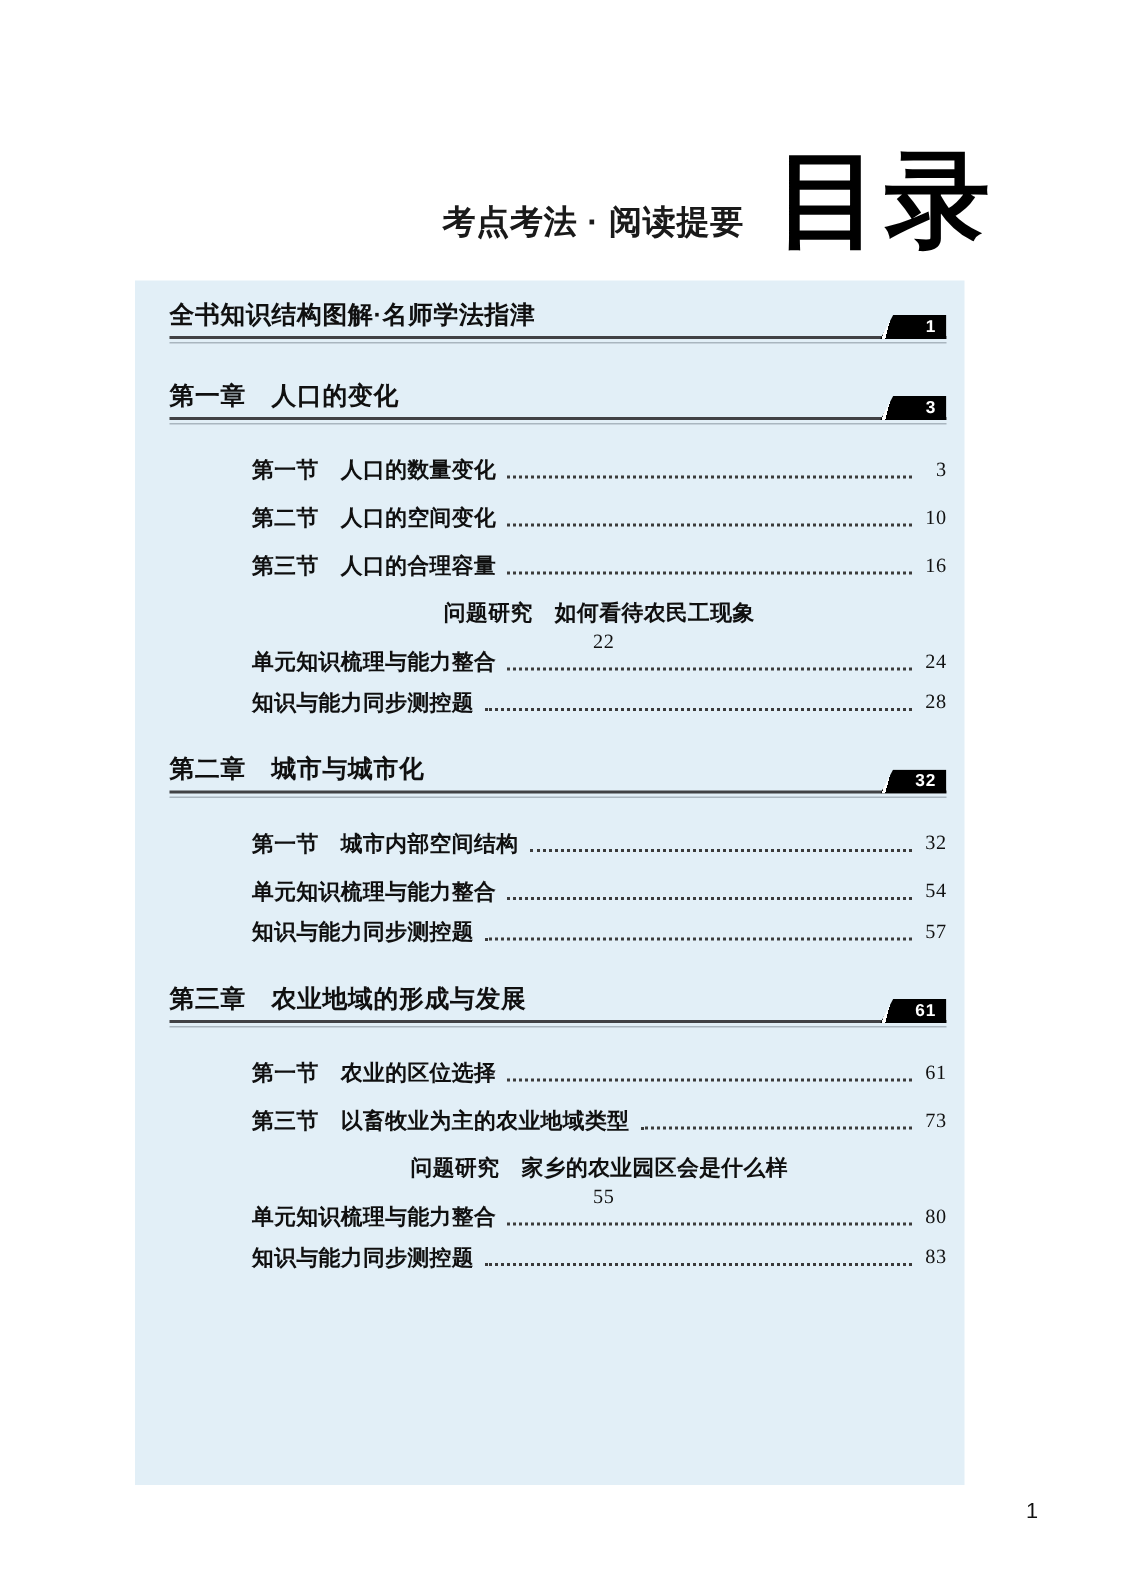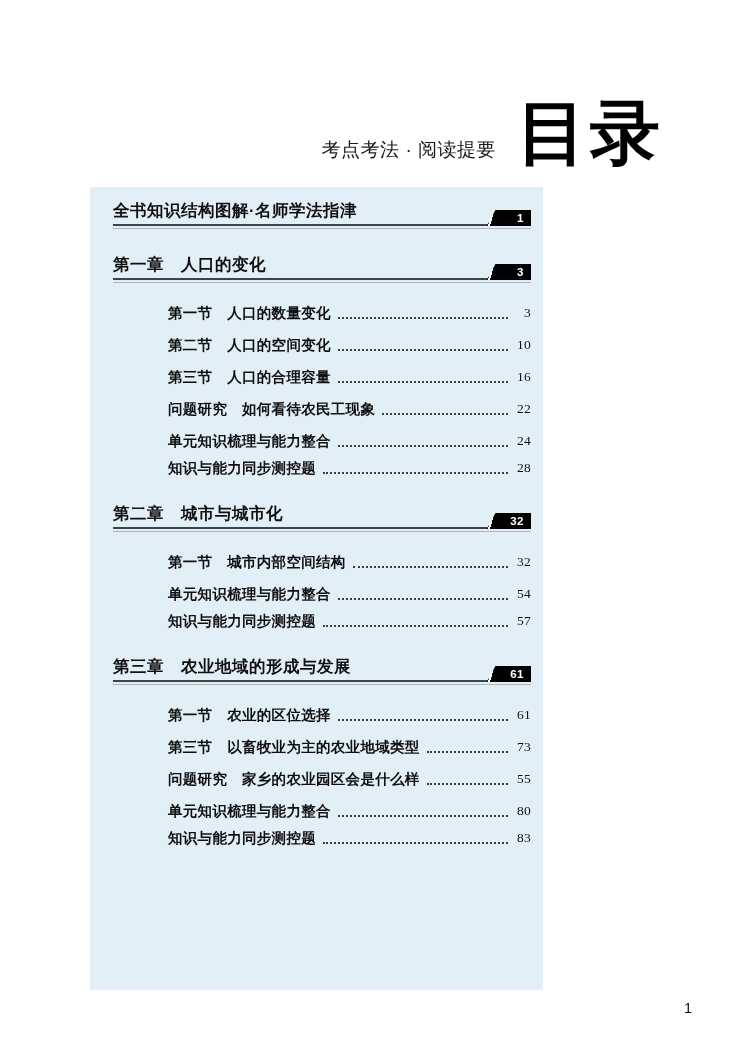--- a/index.html
+++ b/index.html
@@ -7,26 +7,26 @@
     position:relative; width:750px; height:1058px; background:#ffffff;
     font-family:"Liberation Sans","DejaVu Sans",sans-serif; color:#141414;
     overflow:hidden; margin:0 auto;
   }
 
   
   .masthead {
     position:absolute; top:94px; right:87px; left:0; height:74px;
     display:flex; justify-content:flex-end; align-items:flex-end; gap:21px;
   }
-  .subtitle { font-size:19px; font-weight:normal; color:#1a1a1a; padding-bottom:5px; letter-spacing:0.5px; }
+  .subtitle { font-size:22px; font-weight:bold; color:#1a1a1a; padding-bottom:5px; letter-spacing:0.5px; }
   .title { margin:0; font-size:70px; line-height:70px; font-weight:900; color:#000000; letter-spacing:3px; }
 
   
   .toc-box {
-    position:absolute; left:90px; top:187px; width:453px; height:803px;
+    position:absolute; left:90px; top:187px; width:553px; height:803px;
     background:#e2eff7; box-sizing:border-box; padding:14px 12px 0 23px;
   }
   .heading {
     position:relative; display:flex; align-items:flex-end;
     font-size:16.5px; font-weight:bold; line-height:19px; letter-spacing:0.5px;
     padding-bottom:4px; border-bottom:2px solid #414245; color:#101010;
   }
   .subrule { height:0; border-bottom:1px solid #a9b6bf; margin-top:2px; }
   .chapter-heading { margin-top:26px; }
 
@@ -36,21 +36,21 @@
     color:#ffffff; font-size:11.5px; font-weight:bold; line-height:16px;
     background:linear-gradient(105deg,#000 0%,#000 12.5%,#fff 12.5%,#fff 17%,#000 17%,#000 100%);
     clip-path:polygon(21% 0%, 100% 0%, 100% 100%, 2% 100%);
   }
 
   .sections { margin:20px 0 0 55px; }
   .row {
     display:flex; align-items:center; height:20px; margin-bottom:12px;
     font-size:14.5px; font-weight:bold; color:#101010; letter-spacing:0.3px;font-family:Liberation Serif, serif;
   }
-  .row.research { margin-top:3px; }
+  .row.research { margin-top:3px;flex-direction:column; }
   .row.tight { margin-bottom:7px; }
   .row.last { margin-bottom:0; }
   .leader { flex:1; height:9px; border-bottom:2px dotted #3b3b3b; margin:0 3px 0 7px; }
   .r-page { font-weight:normal; font-size:13.5px; min-width:20px; text-align:right; color:#111; }
 
   
   .page-footer { position:absolute; top:1000px; right:58px; font-size:14.5px; color:#111; }
 </style>
 </head>
 <body>

